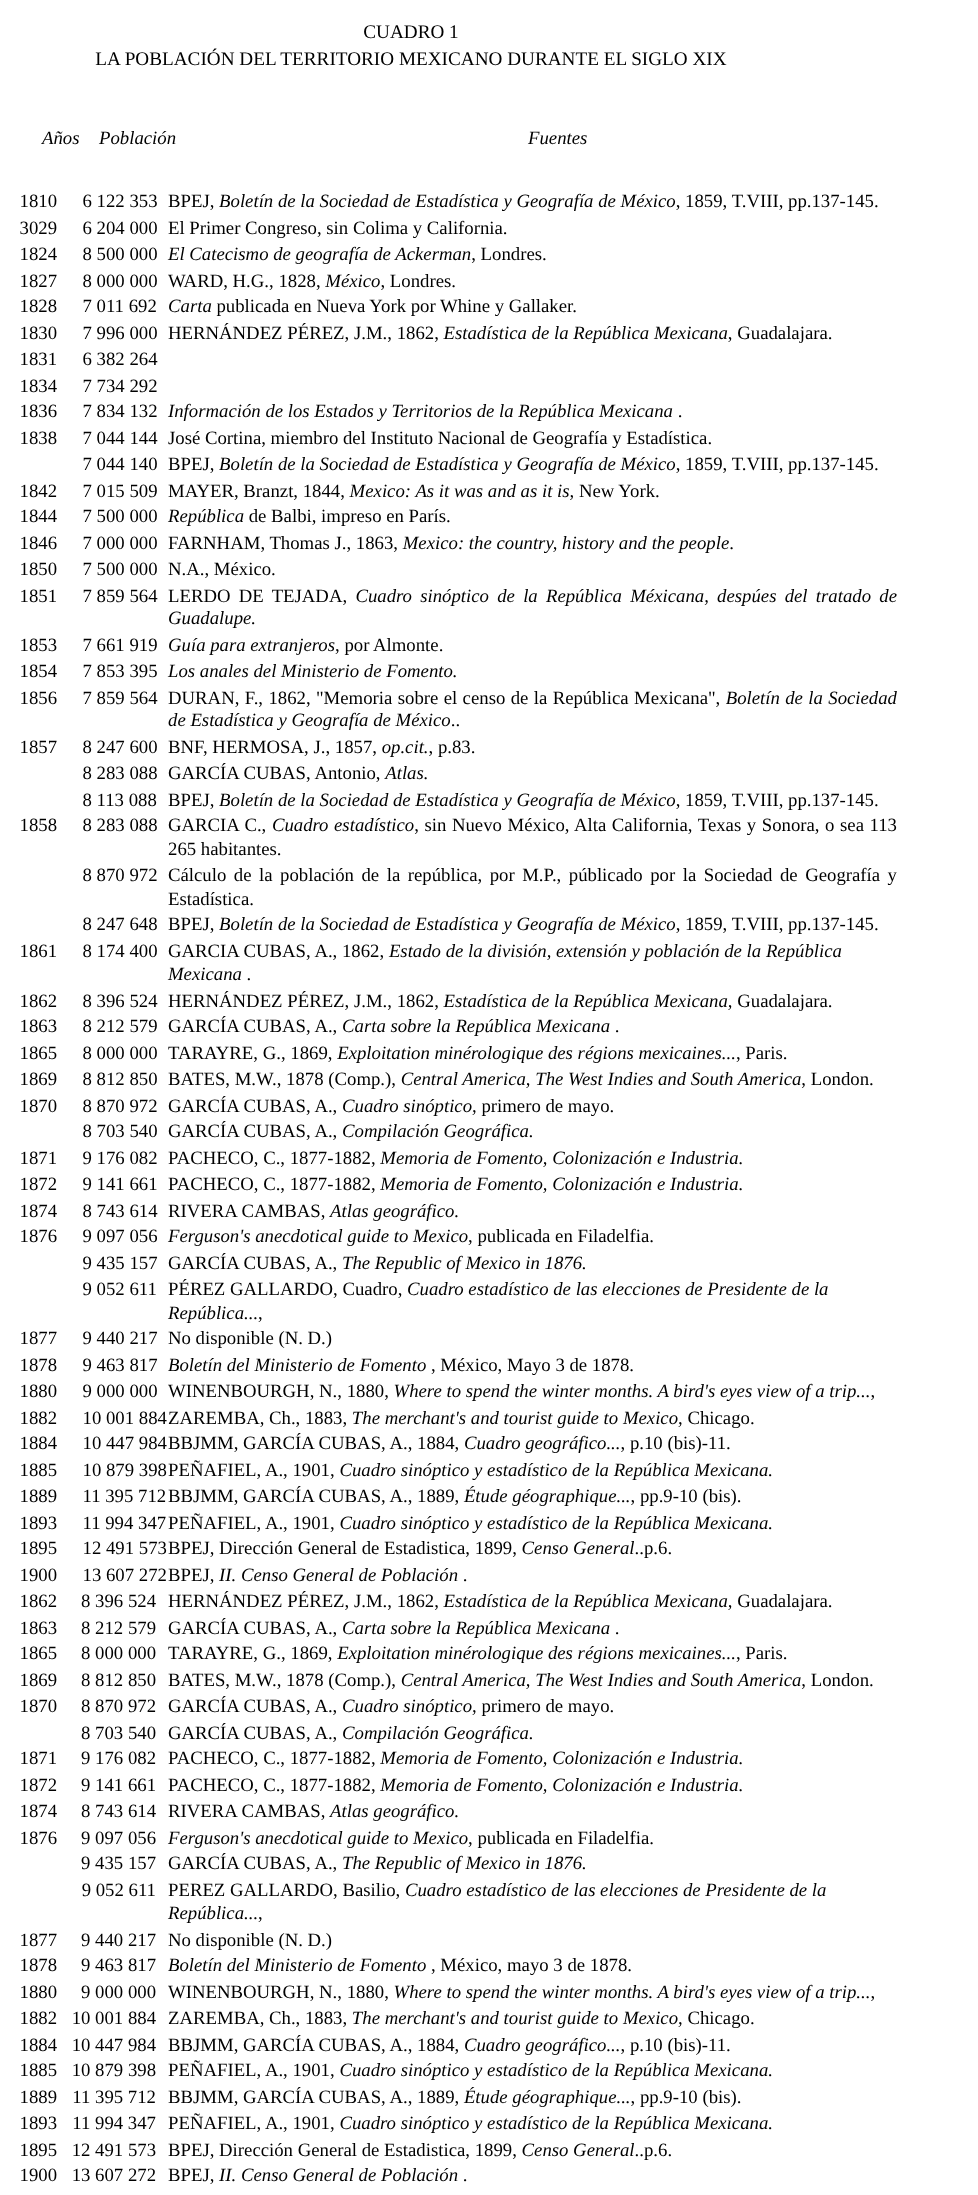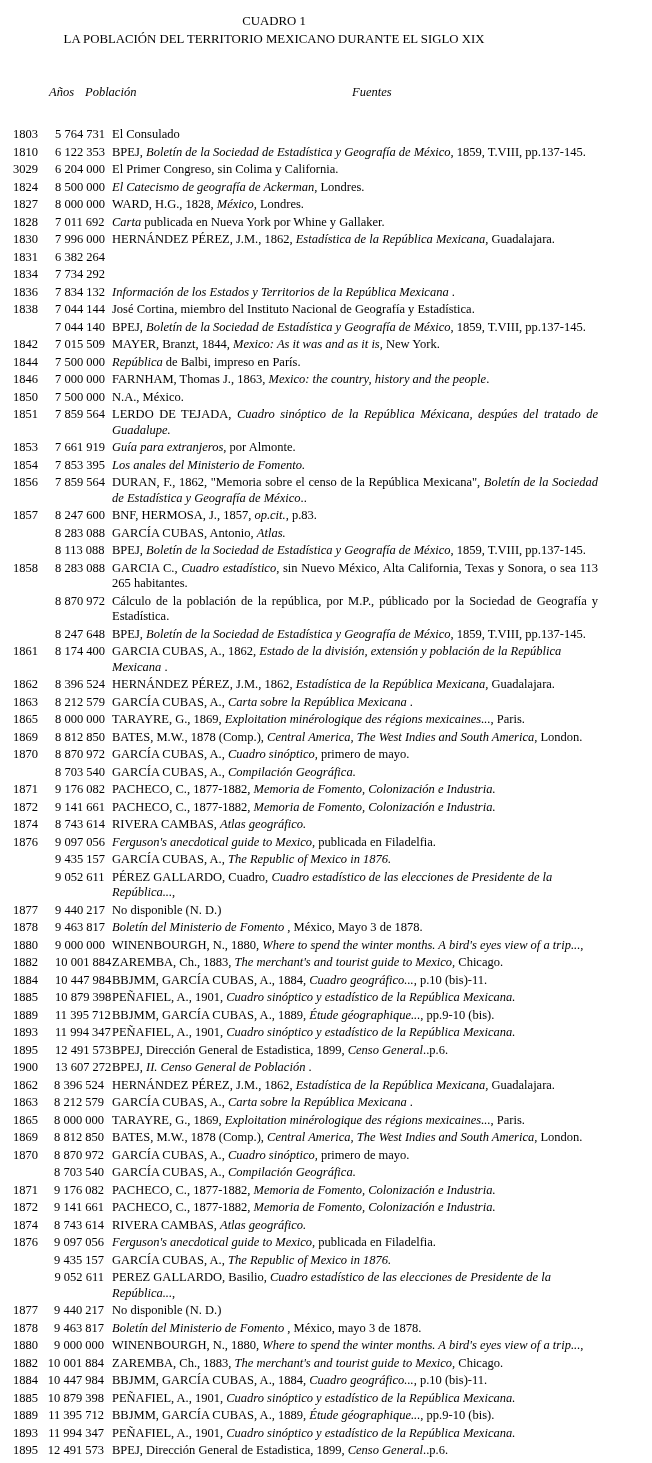--- a/index.html
+++ b/index.html
@@ -4,22 +4,22 @@
 <style>
   html,body{margin:0;padding:0;background:#fff;}
   .page{
     width:652px;height:1463px;background:#fff;color:#000;
     font-family:"Liberation Serif",serif;font-size:12.5px;
     overflow:hidden;position:relative;
   }
   .titles{padding-top:12px;width:548px;text-align:center;line-height:18px;font-size:12.8px;}
   .titles div{white-space:nowrap;}
   .colhead{position:relative;margin-top:37px;height:17px;font-style:italic;}
-  .h-year{position:absolute;left:49px;}
-  .h-pop{position:absolute;left:85px;}
+  .h-year{position:absolute;left:28px;}
+  .h-pop{position:absolute;left:66px;}
   .h-src{position:absolute;left:352px;}
   .tbody{margin-top:25px;}
   .row{display:flex;padding-left:13px;margin-top:2px;line-height:15.5px;align-items:flex-start;}
   .c-year{flex:none;width:42px;}
   .c-pop{flex:none;width:53px;display:flex;justify-content:flex-start;white-space:nowrap;}
   .sec2 .c-pop{justify-content:flex-end;padding-right:4px;box-sizing:border-box;}
   .c-src{width:490px;padding-left:4px;box-sizing:border-box;}
   .row.just .c-src{text-align:justify;}
   .it{font-style:italic;}
 </style>
@@ -35,25 +35,20 @@
 
   <div class="colhead">
     <span class="h-year">Años</span>
     <span class="h-pop">Población</span>
     <span class="h-src">Fuentes</span>
   </div>
 
   <div class="tbody">
     <div class="sec1">
         <div class="row">
-          <span class="c-year">1803</span>
-          <span class="c-pop">5 764 731</span>
-          <span class="c-src"><span>El Consulado</span></span>
-        </div>
-        <div class="row">
           <span class="c-year">1810</span>
           <span class="c-pop">6 122 353</span>
           <span class="c-src"><span>BPEJ, </span><span class="it">Boletín de la Sociedad de Estadística y Geografía de México</span><span>, 1859, T.VIII, pp.137-145.</span></span>
         </div>
         <div class="row">
           <span class="c-year">3029</span>
           <span class="c-pop">6 204 000</span>
           <span class="c-src"><span>El Primer Congreso, sin Colima y California.</span></span>
         </div>
         <div class="row">

